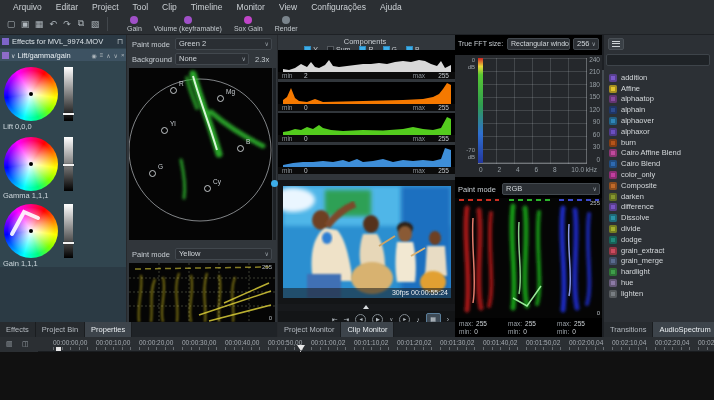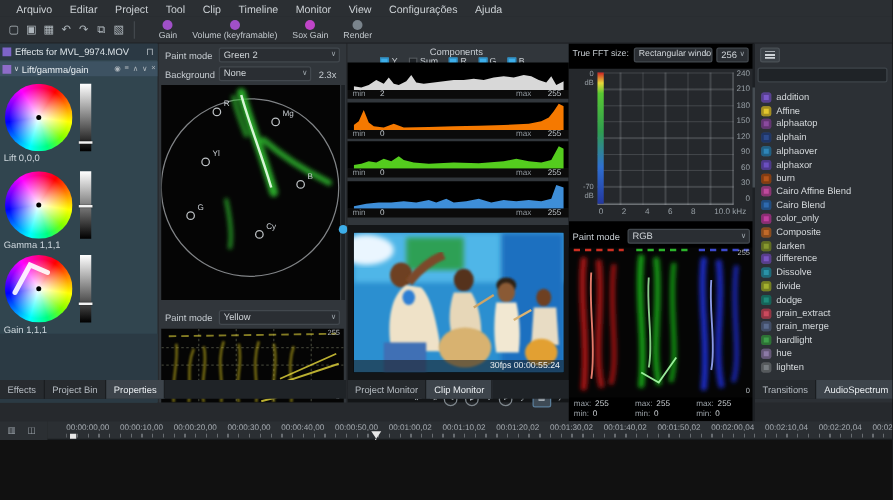--- a/index.html
+++ b/index.html
@@ -14,21 +14,21 @@
   #toolbar{left:0;top:13px;width:714px;height:22px;background:#2b2f33;border-bottom:1px solid #1e2125;display:flex;align-items:center;box-sizing:border-box;padding-left:4px;}
   .tb-icon{font-size:9px;color:#aeb6bc;width:14px;text-align:center;}
   .tb-sep{width:1px;height:14px;background:#42474c;margin:0 5px;}
   .tb-action{display:inline-flex;flex-direction:column;align-items:center;margin:0 6px;line-height:1;}
   .tb-action .dot{width:8px;height:8px;border-radius:50%;margin-bottom:1px;}
   .tb-action .lab{font-size:7px;color:#c3c9ce;white-space:nowrap;}
   
   .sel{position:absolute;background:#2a2e33;border:1px solid #42484e;border-radius:2px;color:#d0d5d9;font-size:7.5px;line-height:10px;height:12px;box-sizing:border-box;padding:0 10px 0 3px;overflow:hidden;white-space:nowrap;}
   .sel:after{content:"∨";position:absolute;right:2px;top:0;font-size:6px;color:#9aa2a8;}
   .plabel{position:absolute;font-size:7.5px;color:#c6ccd1;white-space:nowrap;}
-  .tabstrip{position:absolute;top:304px;height:15px;background:#1f2327;display:flex;align-items:stretch;}
+  .tabstrip{position:absolute;top:322px;height:15px;background:#1f2327;display:flex;align-items:stretch;}
   .tab{font-size:7.5px;line-height:15px;padding:0 6px;color:#b4bac0;background:#272b2f;border-right:1px solid #1a1d20;white-space:nowrap;}
   .tab.active{background:#3d444b;color:#eaeef1;}
   
   #colA{left:0;top:35px;width:126px;height:287px;background:#31454f;}
   #colA .hdr{position:absolute;left:0;top:0;width:126px;height:13px;background:#2b3944;display:flex;align-items:center;}
   #colA .hdr .sq{width:7px;height:7px;background:#7d64c9;margin:0 3px 0 2px;}
   #colA .hdr .t{font-size:7.5px;color:#dbe2e7;white-space:nowrap;flex:1;overflow:hidden;}
   #colA .hdr .pin{font-size:8px;color:#aeb6bc;padding:0 3px;}
   #effrow{position:absolute;left:0;top:14px;width:126px;height:12px;background:#3d5262;display:flex;align-items:center;}
   #effrow .sq{width:7px;height:7px;background:#8e6cc9;margin:0 2px;}

